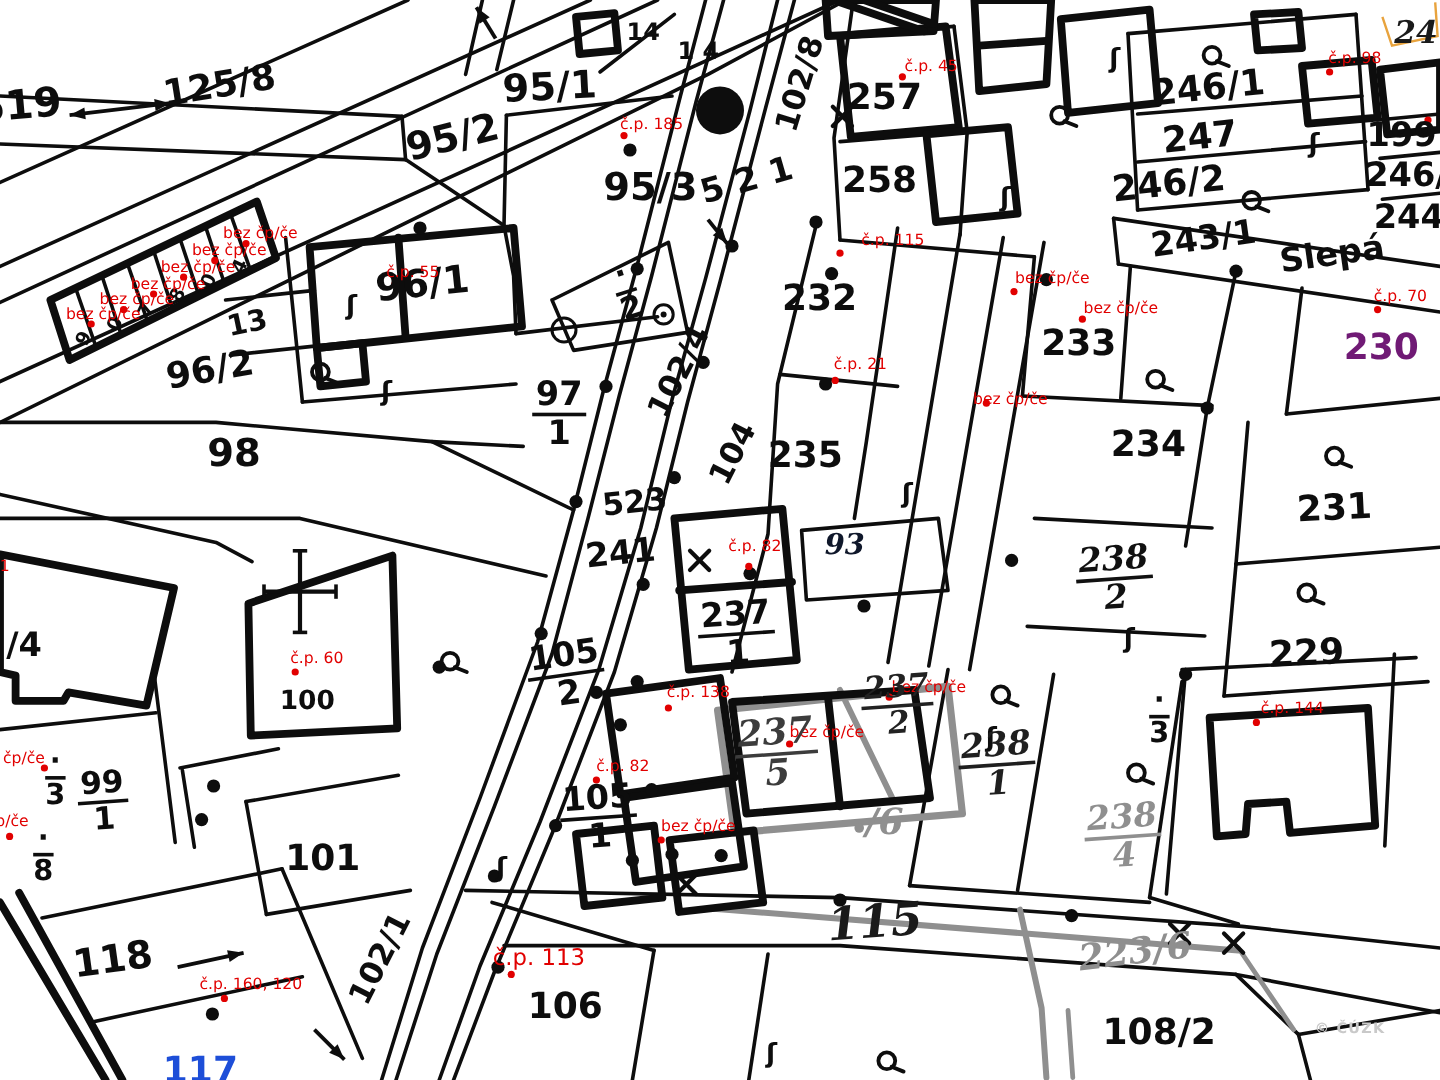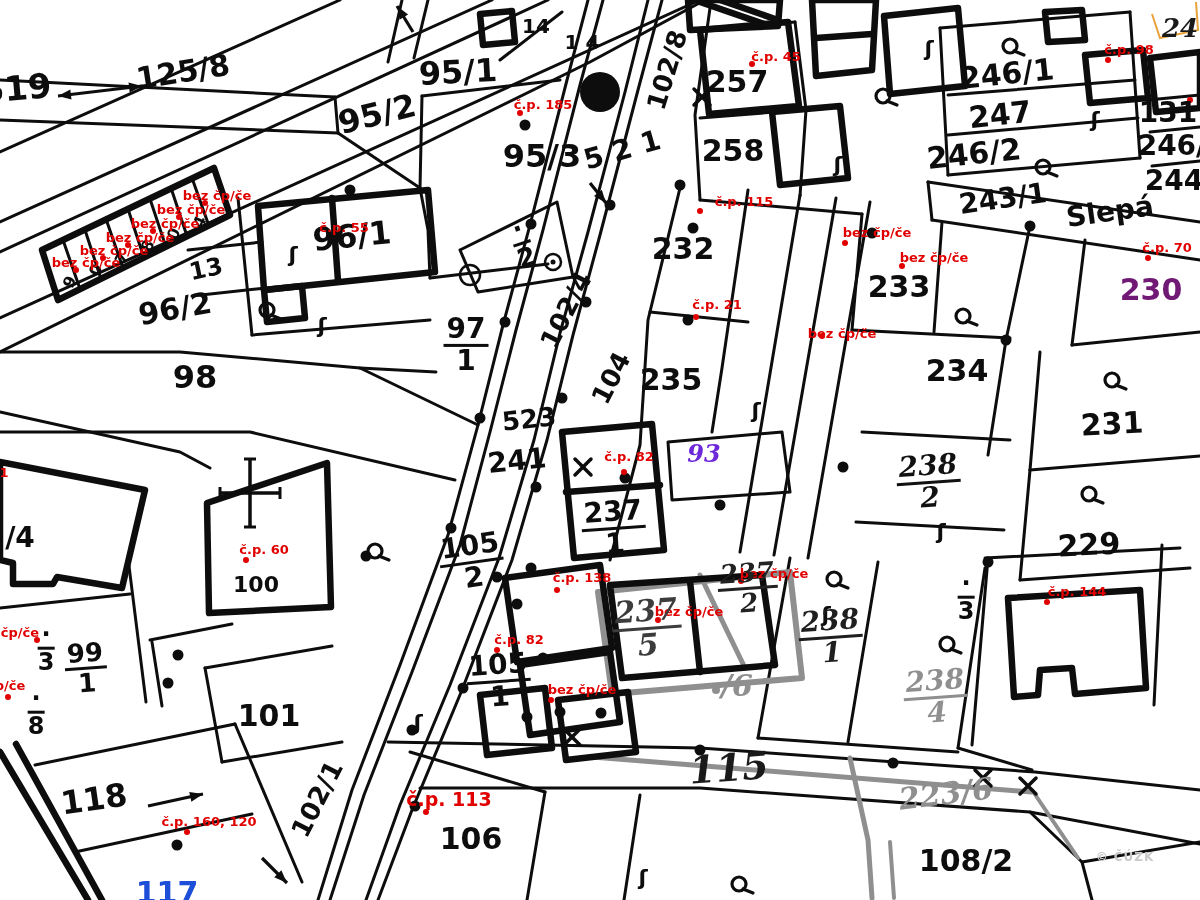--- a/index.html
+++ b/index.html
@@ -3,21 +3,21 @@
 <meta charset="utf-8">
 <style>
   html,body{margin:0;padding:0;background:#fff;}
   #stage{position:relative;width:1200px;height:900px;overflow:hidden;background:#fff;
          font-family:"DejaVu Sans",sans-serif;}
   #map-svg{position:absolute;left:0;top:0;}
   #labels{position:absolute;left:0;top:0;width:1200px;height:900px;pointer-events:none;}
   .plbl{position:absolute;font-weight:700;color:#0d0d0d;white-space:nowrap;line-height:1;
         transform:translate(-50%,-50%);}
   .hand{font-family:"DejaVu Serif",serif;font-style:italic;}
-  .redlbl{position:absolute;font-weight:700;font-size:13px;white-space:nowrap;line-height:1;
+  .redlbl{position:absolute;font-weight:400;font-size:13px;white-space:nowrap;line-height:1;
         transform:translate(-50%,-50%);text-align:center;}
   .frac{position:absolute;text-align:center;font-weight:700;color:#0d0d0d;line-height:0.95;
         transform:translate(-50%,-50%);}
   .frac .num{display:block;border-bottom:3px solid currentColor;padding:0 3px 1px 3px;}
   .frac .den{display:block;padding-top:1px;}
   #watermark{position:absolute;font-size:12px;letter-spacing:1px;font-weight:700;
         transform:translate(-50%,-50%);}
 </style>
 </head>
 <body>
@@ -302,21 +302,21 @@
       <div class="plbl" style="left: 458px; top: 72px; font-size: 32px; transform: translate(-50%, -50%) rotate(-3deg); color: rgb(13, 13, 13);">95/1</div>
       <div class="plbl" style="left: 377px; top: 114px; font-size: 32px; transform: translate(-50%, -50%) rotate(-14deg); color: rgb(13, 13, 13);">95/2</div>
       <div class="plbl" style="left: 542px; top: 156px; font-size: 32px; transform: translate(-50%, -50%) rotate(0deg); color: rgb(13, 13, 13);">95/3</div>
       <div class="plbl" style="left: 536px; top: 26px; font-size: 20px; transform: translate(-50%, -50%) rotate(0deg); color: rgb(13, 13, 13);">14</div>
       <div class="plbl" style="left: 582px; top: 42px; font-size: 20px; transform: translate(-50%, -50%) rotate(0deg); color: rgb(13, 13, 13);">1 4</div>
       <div class="plbl" style="left: 737px; top: 82px; font-size: 30px; transform: translate(-50%, -50%) rotate(0deg); color: rgb(13, 13, 13);">257</div>
       <div class="plbl" style="left: 733px; top: 151px; font-size: 30px; transform: translate(-50%, -50%) rotate(0deg); color: rgb(13, 13, 13);">258</div>
       <div class="plbl" style="left: 1007px; top: 74px; font-size: 30px; transform: translate(-50%, -50%) rotate(-6deg); color: rgb(13, 13, 13);">246/1</div>
       <div class="plbl" style="left: 1000px; top: 115px; font-size: 30px; transform: translate(-50%, -50%) rotate(-6deg); color: rgb(13, 13, 13);">247</div>
       <div class="plbl" style="left: 974px; top: 154px; font-size: 30px; transform: translate(-50%, -50%) rotate(-6deg); color: rgb(13, 13, 13);">246/2</div>
-      <div class="plbl" style="left: 1168px; top: 113px; font-size: 28px; transform: translate(-50%, -50%) rotate(0deg); color: rgb(13, 13, 13);">131</div>
+      <div class="plbl" style="left: 1168px; top: 113px; font-size: 28px; transform: translate(-50%, -50%) rotate(0deg); color: rgb(13, 13, 13);">199</div>
       <div class="plbl" style="left: 1172px; top: 146px; font-size: 28px; transform: translate(-50%, -50%) rotate(0deg); color: rgb(13, 13, 13);">246/</div>
       <div class="plbl" style="left: 1174px; top: 181px; font-size: 28px; transform: translate(-50%, -50%) rotate(0deg); color: rgb(13, 13, 13);">244</div>
       <div class="plbl" style="left: 1003px; top: 199px; font-size: 28px; transform: translate(-50%, -50%) rotate(-8deg); color: rgb(13, 13, 13);">243/1</div>
       <div class="plbl" style="left: 683px; top: 249px; font-size: 30px; transform: translate(-50%, -50%) rotate(0deg); color: rgb(13, 13, 13);">232</div>
       <div class="plbl" style="left: 899px; top: 287px; font-size: 30px; transform: translate(-50%, -50%) rotate(0deg); color: rgb(13, 13, 13);">233</div>
       <div class="plbl" style="left: 1151px; top: 290px; font-size: 30px; transform: translate(-50%, -50%) rotate(0deg); color: #701a75;">230</div>
       <div class="plbl" style="left: 957px; top: 371px; font-size: 30px; transform: translate(-50%, -50%) rotate(0deg); color: rgb(13, 13, 13);">234</div>
       <div class="plbl" style="left: 1112px; top: 424px; font-size: 30px; transform: translate(-50%, -50%) rotate(-3deg); color: rgb(13, 13, 13);">231</div>
       <div class="plbl" style="left: 1089px; top: 545px; font-size: 30px; transform: translate(-50%, -50%) rotate(-3deg); color: rgb(13, 13, 13);">229</div>
       <div class="plbl" style="left: 671px; top: 380px; font-size: 30px; transform: translate(-50%, -50%) rotate(0deg); color: rgb(13, 13, 13);">235</div>
@@ -341,21 +341,21 @@
       <div class="plbl" style="left: 200px; top: 222px; font-size: 16px; transform: translate(-50%, -50%) rotate(-65deg); color: rgb(13, 13, 13);">4</div>
       <div class="plbl" style="left: 667px; top: 70px; font-size: 26px; transform: translate(-50%, -50%) rotate(-73deg); color: rgb(13, 13, 13);">102/8</div>
       <div class="plbl" style="left: 627px; top: 149px; font-size: 28px; transform: translate(-50%, -50%) rotate(-16deg); letter-spacing: 10px; color: rgb(13, 13, 13);">521</div>
       <div class="plbl" style="left: 566px; top: 310px; font-size: 26px; transform: translate(-50%, -50%) rotate(-63deg); color: rgb(13, 13, 13);">102/4</div>
       <div class="plbl" style="left: 611px; top: 378px; font-size: 26px; transform: translate(-50%, -50%) rotate(-63deg); color: rgb(13, 13, 13);">104</div>
       <div class="plbl" style="left: 317px; top: 799px; font-size: 26px; transform: translate(-50%, -50%) rotate(-63deg); color: rgb(13, 13, 13);">102/1</div>
       <div class="plbl" style="left: 1110px; top: 212px; font-size: 28px; transform: translate(-50%, -50%) rotate(-8deg); color: rgb(13, 13, 13);">Slepá</div>
       <div class="plbl hand" style="left: 729px; top: 768px; font-size: 38px; transform: translate(-50%, -50%) rotate(-4deg); color: rgb(26, 26, 26);">115</div>
       <div class="plbl hand" style="left: 946px; top: 794px; font-size: 30px; transform: translate(-50%, -50%) rotate(-7deg); color: rgb(143, 143, 143);">223/6</div>
       <div class="plbl hand" style="left: 737px; top: 686px; font-size: 30px; transform: translate(-50%, -50%) rotate(0deg); color: rgb(143, 143, 143);">/6</div>
-      <div class="plbl hand" style="left: 704px; top: 454px; font-size: 24px; transform: translate(-50%, -50%) rotate(0deg); color: #6d28d9;">93</div>
+      <div class="plbl hand" style="left: 704px; top: 454px; font-size: 24px; transform: translate(-50%, -50%) rotate(0deg); color: #0f172a;">93</div>
       <div class="plbl hand" style="left: 1180px; top: 28px; font-size: 26px; transform: translate(-50%, -50%) rotate(0deg); color: rgb(26, 26, 26);">24</div>
       <div class="redlbl" style="left: 543px; top: 104px; font-size: 13px; transform: translate(-50%, -50%) rotate(0deg); color: rgb(225, 0, 0);">č.p. 185</div>
       <div class="redlbl" style="left: 776px; top: 56px; font-size: 13px; transform: translate(-50%, -50%) rotate(0deg); color: rgb(225, 0, 0);">č.p. 45</div>
       <div class="redlbl" style="left: 1129px; top: 49px; font-size: 13px; transform: translate(-50%, -50%) rotate(0deg); color: rgb(225, 0, 0);">č.p. 98</div>
       <div class="redlbl" style="left: 744px; top: 201px; font-size: 13px; transform: translate(-50%, -50%) rotate(0deg); color: rgb(225, 0, 0);">č.p. 115</div>
       <div class="redlbl" style="left: 717px; top: 304px; font-size: 13px; transform: translate(-50%, -50%) rotate(0deg); color: rgb(225, 0, 0);">č.p. 21</div>
       <div class="redlbl" style="left: 1167px; top: 247px; font-size: 13px; transform: translate(-50%, -50%) rotate(0deg); color: rgb(225, 0, 0);">č.p. 70</div>
       <div class="redlbl" style="left: 344px; top: 227px; font-size: 13px; transform: translate(-50%, -50%) rotate(0deg); color: rgb(225, 0, 0);">č.p. 55</div>
       <div class="redlbl" style="left: 877px; top: 232px; font-size: 13px; transform: translate(-50%, -50%) rotate(0deg); color: rgb(225, 0, 0);">bez čp/če</div>
       <div class="redlbl" style="left: 934px; top: 257px; font-size: 13px; transform: translate(-50%, -50%) rotate(0deg); color: rgb(225, 0, 0);">bez čp/če</div>

